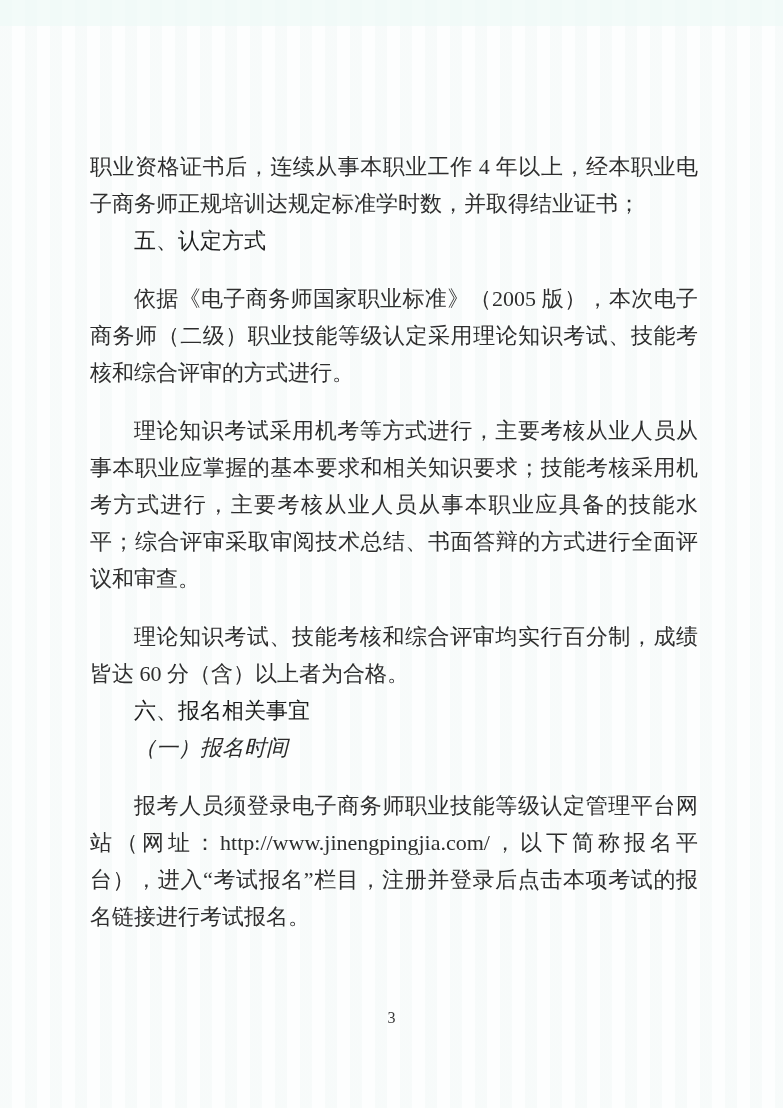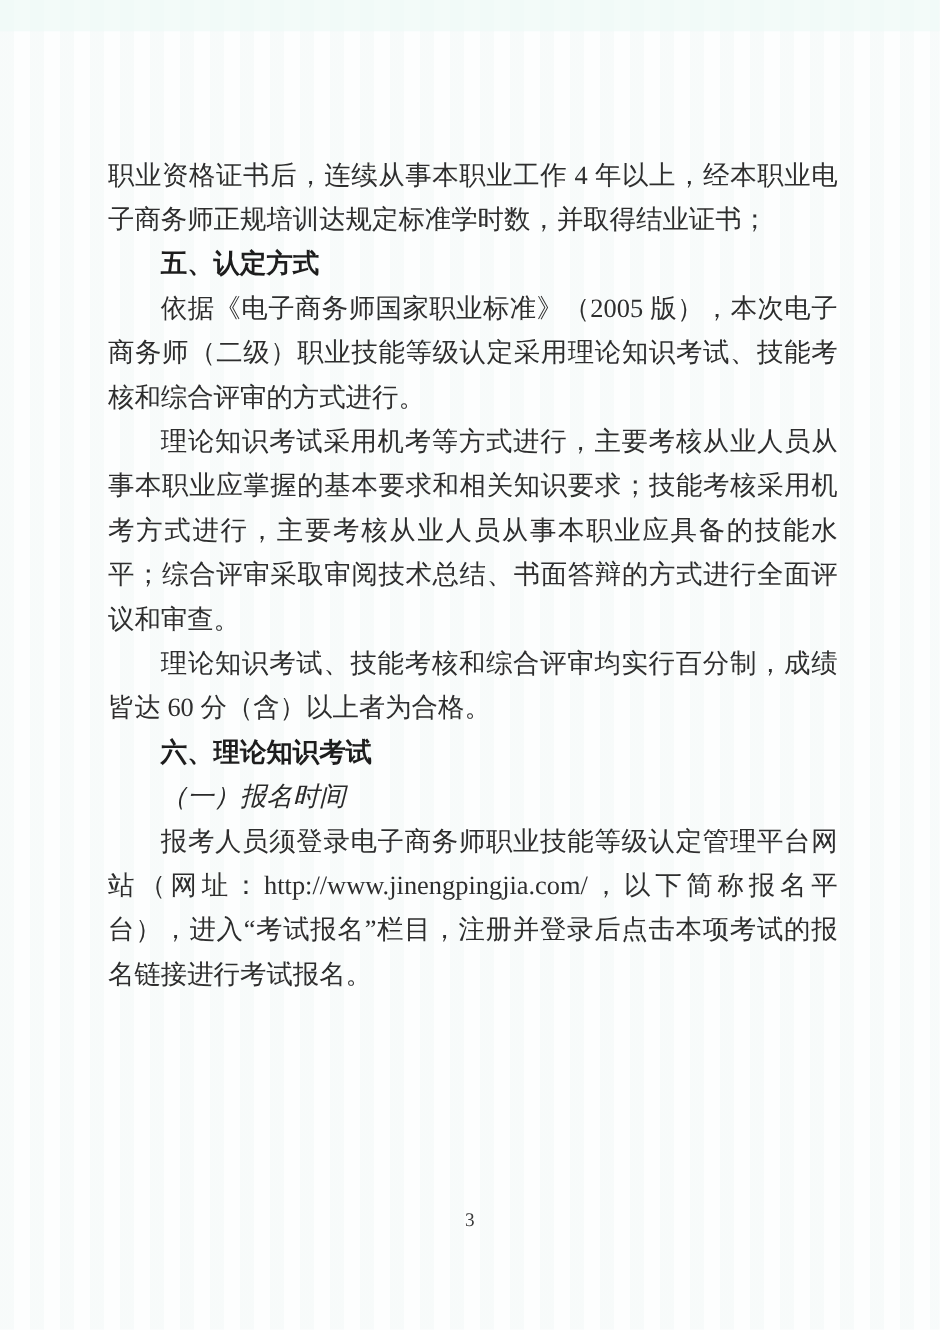--- a/index.html
+++ b/index.html
@@ -41,28 +41,29 @@
     line-height: 37px;
     color: #2e2e2e;
     text-align: justify;
   }
   .content p {
     margin: 0;
     padding: 0;
   }
   p.body {
     text-indent: 2em;
+    margin-top: 21px;
   }
   p.body.noindent {
     text-indent: 0;
   }
   p.heading {
     text-indent: 2em;
     font-family: "Liberation Sans", "DejaVu Sans", sans-serif;
-    font-weight: 700;
+    font-weight: 400;
     color: #1d1d1d;
   }
   p.subheading {
     text-indent: 2em;
     font-style: italic; 
     color: #2a2a2a;
   }
   .pageno {
     position: absolute;
     left: 0;
@@ -78,18 +79,18 @@
 </head>
 <body>
 
 <div class="page">
   <div class="content">
     <p class="body noindent">职业资格证书后，连续从事本职业工作 4 年以上，经本职业电子商务师正规培训达规定标准学时数，并取得结业证书；</p>
     <p class="heading">五、认定方式</p>
     <p class="body">依据《电子商务师国家职业标准》（2005 版），本次电子商务师（二级）职业技能等级认定采用理论知识考试、技能考核和综合评审的方式进行。</p>
     <p class="body">理论知识考试采用机考等方式进行，主要考核从业人员从事本职业应掌握的基本要求和相关知识要求；技能考核采用机考方式进行，主要考核从业人员从事本职业应具备的技能水平；综合评审采取审阅技术总结、书面答辩的方式进行全面评议和审查。</p>
     <p class="body">理论知识考试、技能考核和综合评审均实行百分制，成绩皆达 60 分（含）以上者为合格。</p>
-    <p class="heading">六、理论知识考试</p>
+    <p class="heading">六、报名相关事宜</p>
     <p class="subheading">（一）报名时间</p>
     <p class="body">报考人员须登录电子商务师职业技能等级认定管理平台网站（网址：http://www.jinengpingjia.com/，以下简称报名平台），进入“考试报名”栏目，注册并登录后点击本项考试的报名链接进行考试报名。</p>
   </div>
   <div class="pageno">3</div>
 </div>
 
 </body></html>

